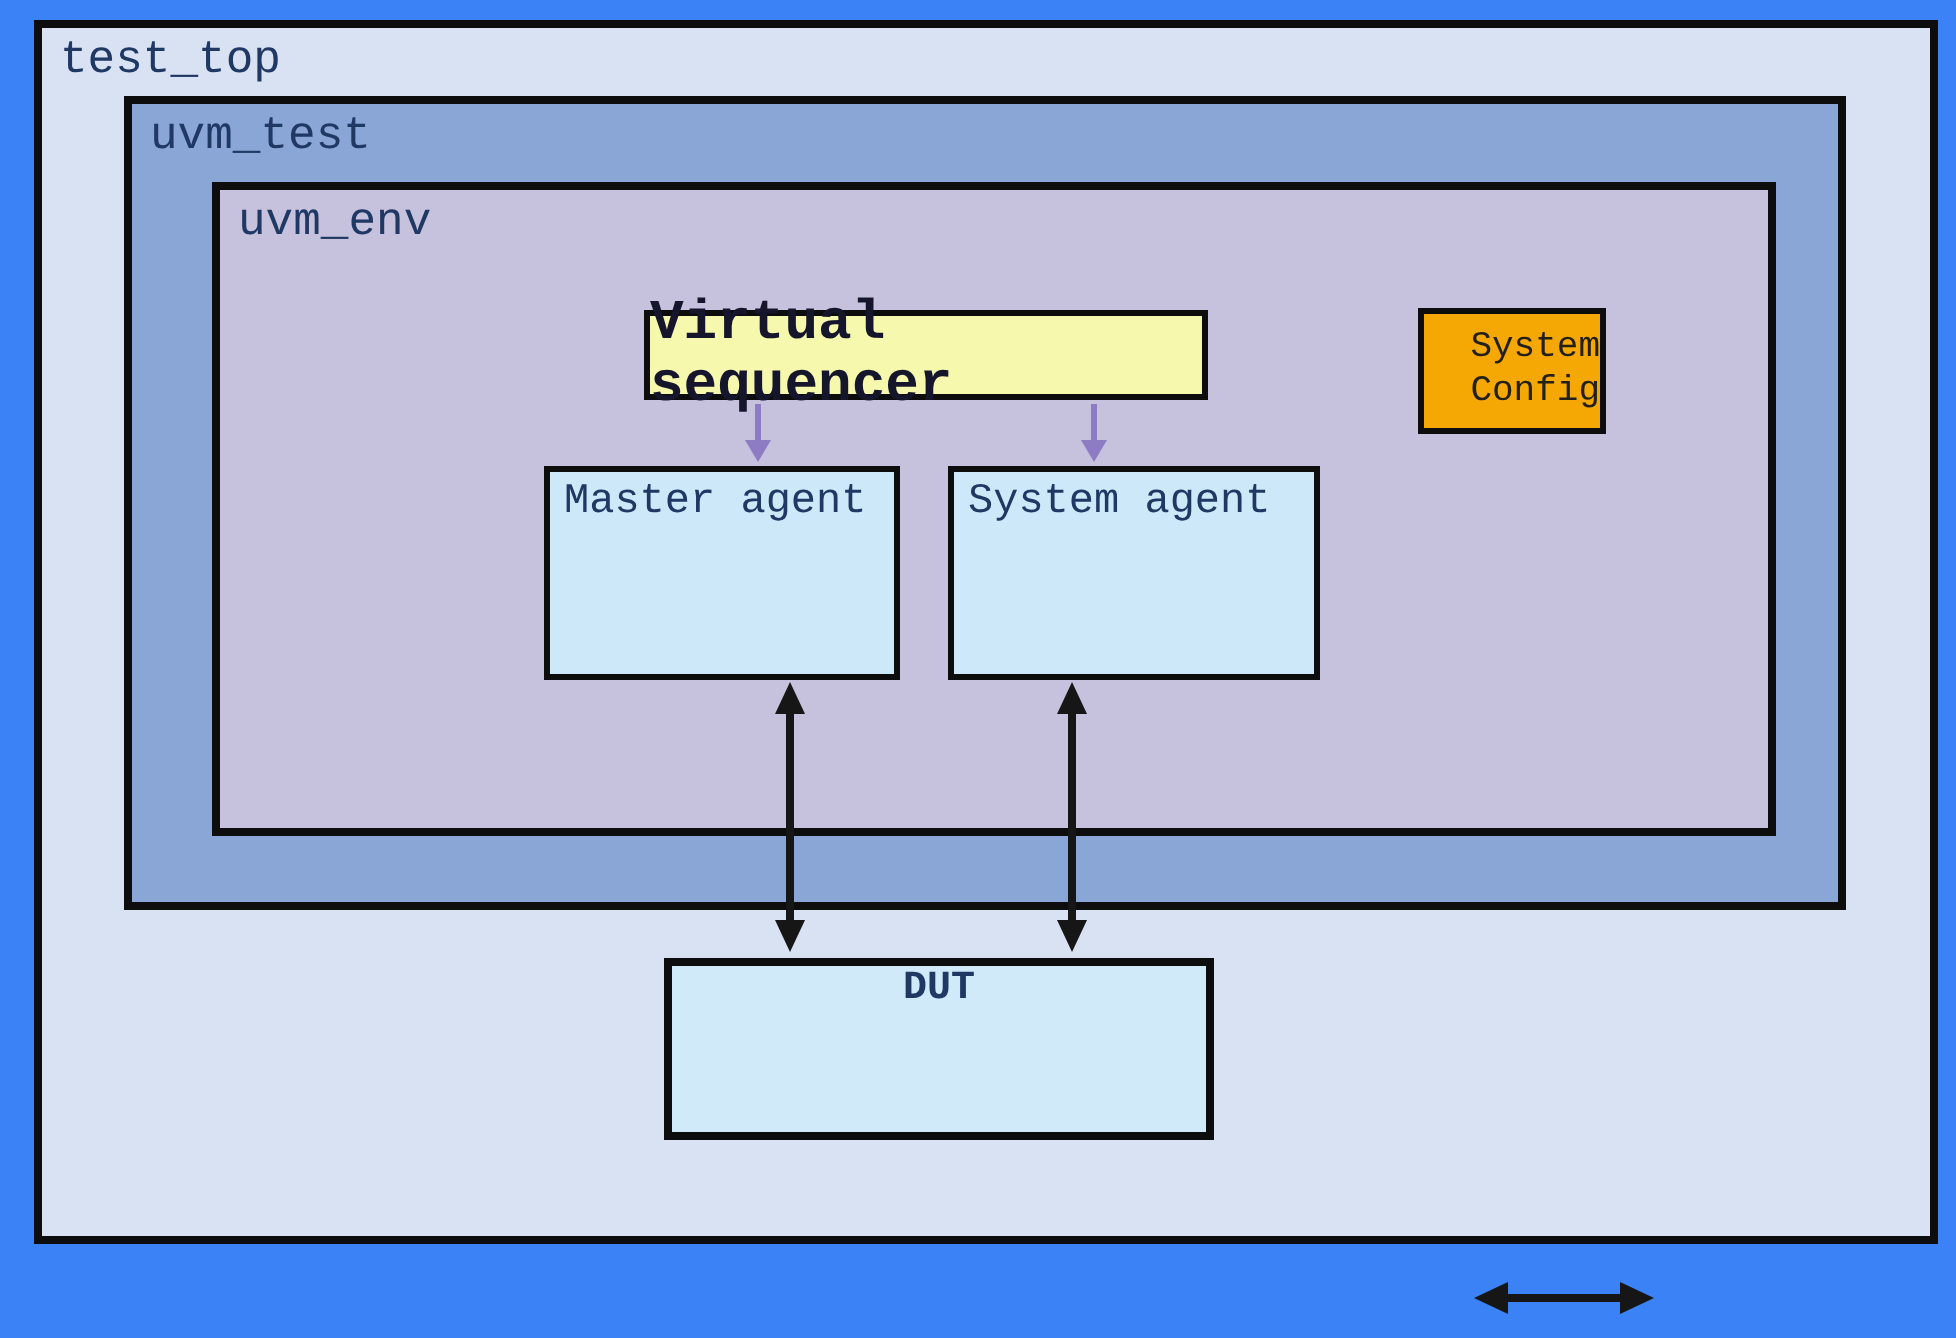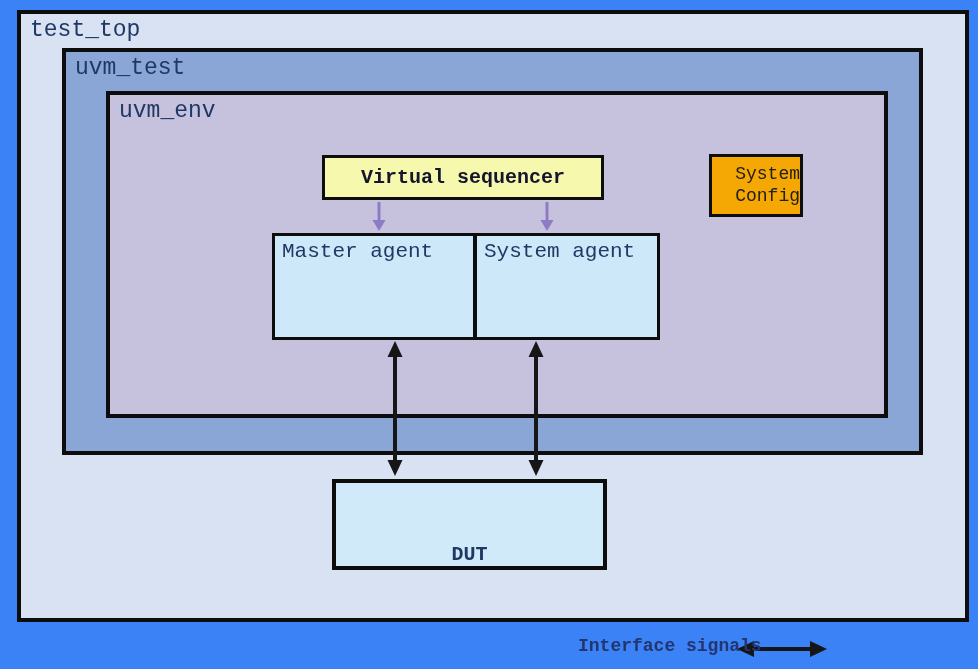--- a/index.html
+++ b/index.html
@@ -26,41 +26,41 @@
   .test-top  { left: 17px;  top: 10px;  width: 952px; height: 612px; background: var(--test-top-fill, #d8e2f3); }
   .uvm-test  { left: 62px;  top: 48px;  width: 861px; height: 407px; background: var(--uvm-test-fill, #8aa6d6); }
   .uvm-env   { left: 106px; top: 91px;  width: 782px; height: 327px; background: var(--uvm-env-fill, #c6c1dc); }
   .system-env{ left: 140px; top: 143px; width: 678px; height: 222px; background: var(--system-env-fill, #fbc9c3); }
 
   .virtual-sequencer {
     left: 322px; top: 155px; width: 282px; height: 45px;
     border-width: 3px;
     background: var(--sequencer-fill, #f5f8ad);
     display: flex; align-items: center; justify-content: center;
-    font-size: 20px; font-weight: bold; color: #15152b;
+    font-size: 28px; font-weight: bold; color: #15152b;
   }
   .system-config {
     left: 709px; top: 154px; width: 94px; height: 63px;
     border-width: 3px;
     background: var(--config-fill, #f5a703);
     display: flex; align-items: center; justify-content: center; text-align: right;
     font-size: 18px; line-height: 1.18; color: #23201a;
   }
   .agent {
     border-width: 3px;
     background: var(--agent-fill, #cde8f9);
     font-size: 21px; color: var(--label-text, #1f3864);
     padding: 4px 0 0 7px; box-sizing: border-box;
   }
-  .master-agent { left: 272px; top: 233px; width: 204px; height: 107px; }
+  .master-agent { left: 272px; top: 233px; width: 178px; height: 107px; }
   .slave-agent  { left: 474px; top: 233px; width: 186px; height: 107px; }
   .dut {
     left: 332px; top: 479px; width: 275px; height: 91px;
     background: var(--dut-fill, #d0eafa);
-    display: flex; align-items: flex-end; justify-content: center;
+    display: flex; align-items: flex-start; justify-content: center;
     font-size: 20px; font-weight: bold; color: var(--label-text, #1f3864);
   }
   .overlay {
     position: absolute; left: 0; top: 0; width: 978px; height: 669px;
     pointer-events: none;
   }
   .purple-line { stroke: var(--arrow-purple, #8d7cc4); stroke-width: 3; }
   .purple-head { fill: var(--arrow-purple, #8d7cc4); }
   .black-line  { stroke: var(--arrow-black, #161616); stroke-width: 4; }
   .black-head  { fill: var(--arrow-black, #161616); }
@@ -133,15 +133,14 @@
       <polygon class="black-head" points="536,476 528.5,460 543.5,460"></polygon>
     </g>
 
     <g>
       <line class="black-line" x1="751" y1="649" x2="813" y2="649"></line>
       <polygon class="black-head" points="737,649 754,641 754,657"></polygon>
       <polygon class="black-head" points="827,649 810,641 810,657"></polygon>
     </g>
   </svg>
 
-  <div class="legend-label">Interface signals</div>
 
 </div>
 
 </body></html>

